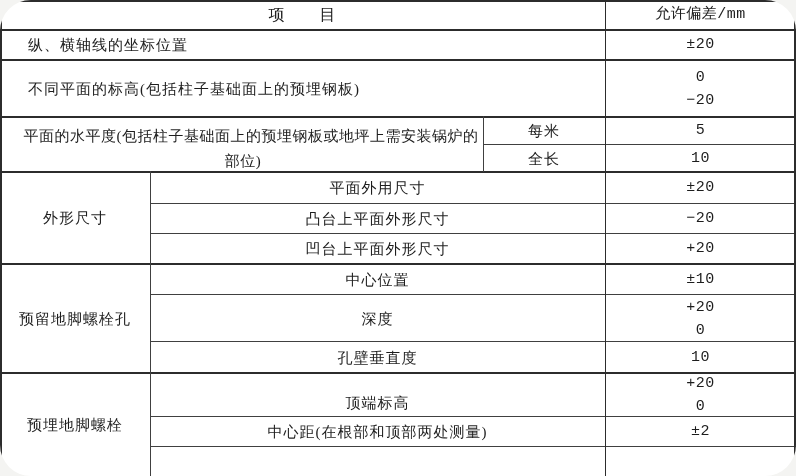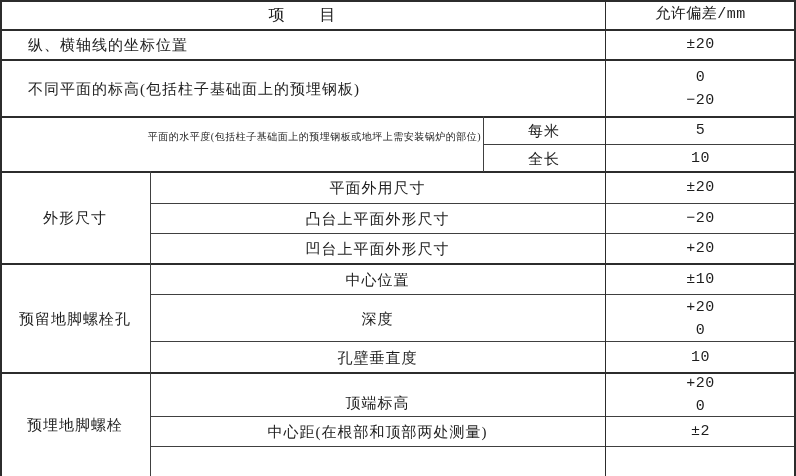--- a/index.html
+++ b/index.html
@@ -1,30 +1,30 @@
 <!DOCTYPE html>
 <html><head>
 <meta charset="utf-8">
 <style>
   html,body{margin:0;padding:0;background:#f4f4f2;}
   .stage{
     position:relative;width:796px;height:476px;background:#ffffff;overflow:hidden;
-    font-family:"Liberation Serif","DejaVu Serif",serif;color:#1d1d1d;
+    font-family:"Liberation Serif","DejaVu Serif",serif;color:#1d1d1d;border-radius:31px;
   }
   .cell{
     position:absolute;display:flex;align-items:center;justify-content:center;
     text-align:center;font-size:15px;letter-spacing:1px;line-height:1.2;
     box-sizing:border-box;
   }
   .cell.left{justify-content:flex-start;text-align:left;padding-left:28px;}
   .cell.stack{flex-direction:column;line-height:23px;letter-spacing:0.5px;}
   .cell.num{letter-spacing:0.5px;font-family:Liberation Mono, monospace;}
   .para{
-    position:absolute;box-sizing:border-box;display:block;text-align:right;
-    font-size:10px;letter-spacing:0.5px;line-height:25px;
+    position:absolute;box-sizing:border-box;display:block;text-align:center;
+    font-size:15px;letter-spacing:0.5px;line-height:25px;
     padding:7px 2px 0 5px;text-indent:16px;
   }
   .hl,.vl{position:absolute;background:#2c2c2c;}
   .thin{background:#404040;}
 </style>
 </head>
 <body>
 
 <div class="stage">
 

